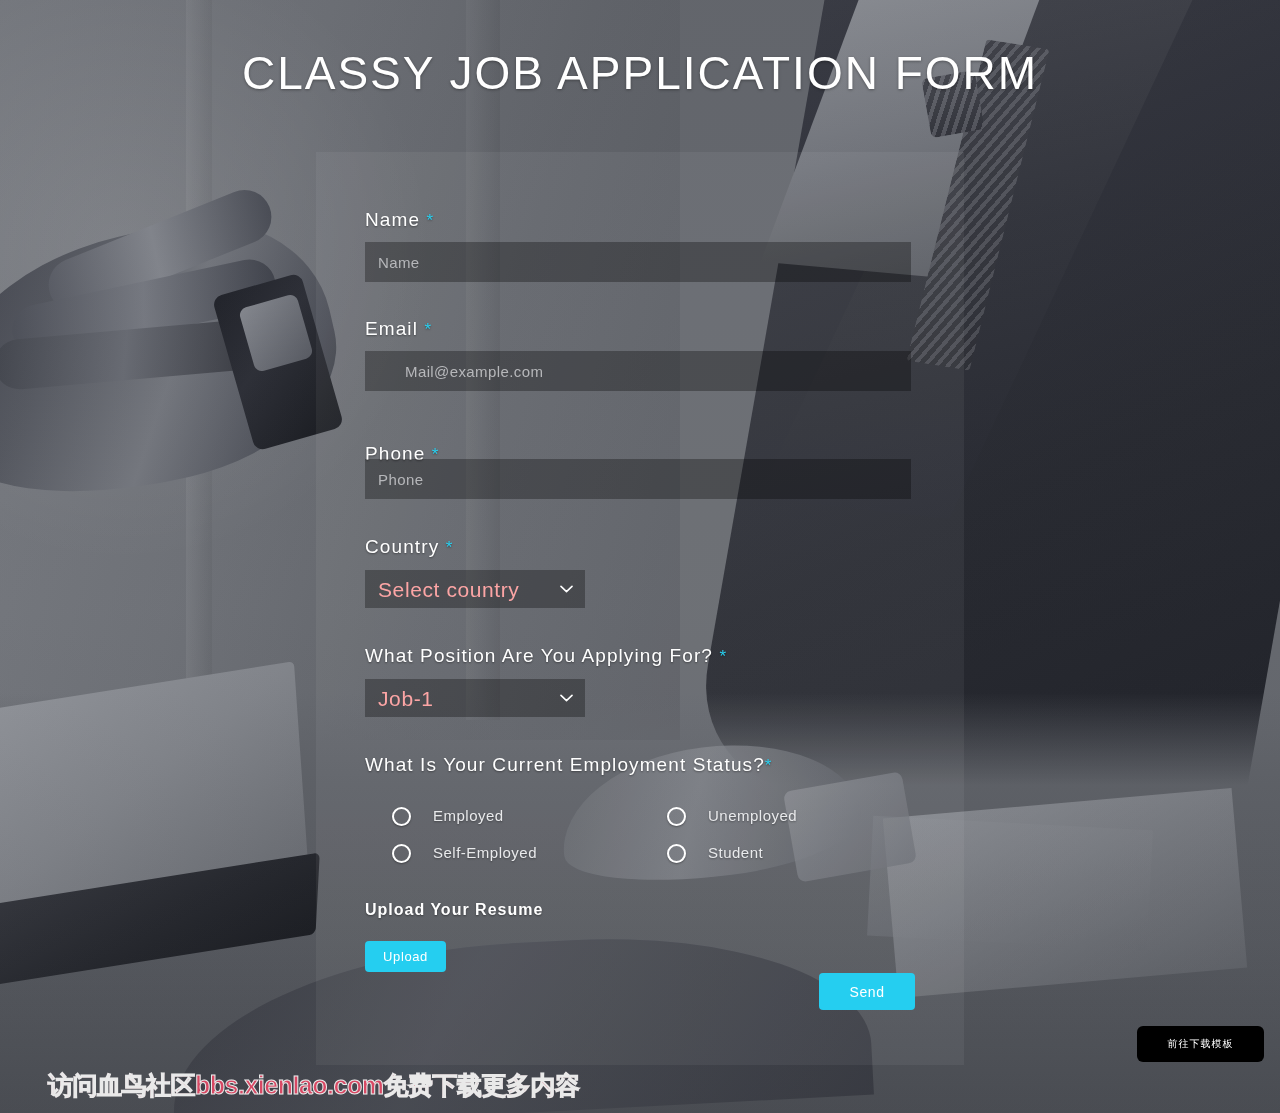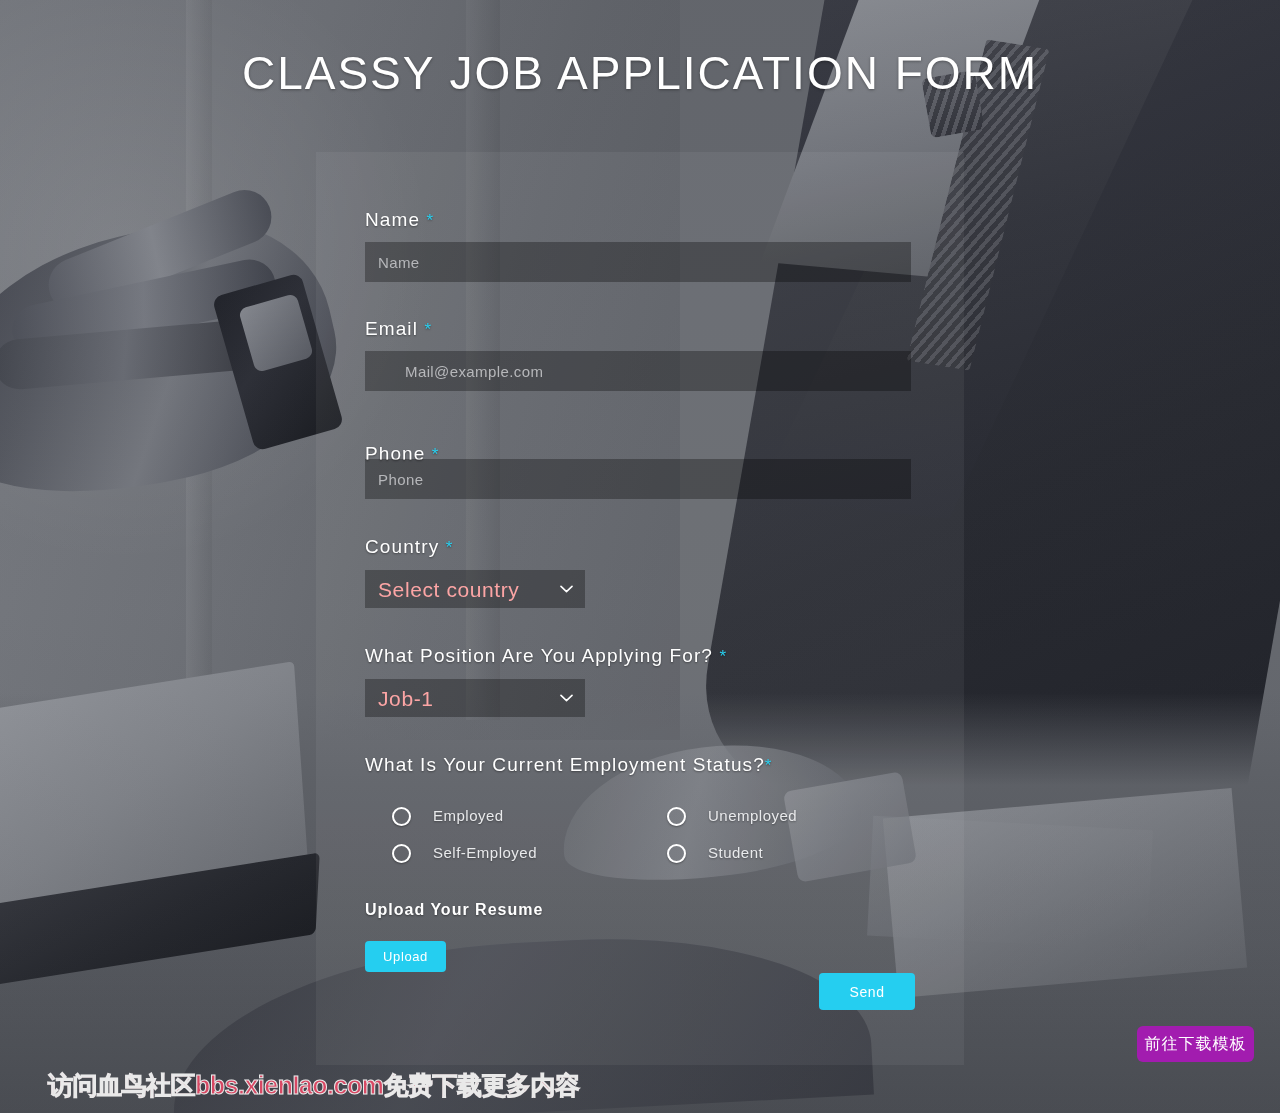--- a/index.html
+++ b/index.html
@@ -334,28 +334,28 @@
     top: 821px;   
     width: 96px; height: 37px;
     font-size: 14px;
   }
 
   
   #download-template-button {
     position: absolute;
     left: 1137px;
     top: 1026px;
-    width: 117px;
+    width: 127px;
     height: 36px;
-    background: #a21caf;
+    background: #000000;
     border: none;
     border-radius: 6px;
     color: #ffffff;
     font-family: "Liberation Sans", sans-serif;
-    font-size: 16px;
+    font-size: 10px;
     letter-spacing: 1px;
     cursor: pointer;
   }
 
   #watermark {
     position: absolute;
     left: 48px;
     top: 1069px;
     font-family: "Liberation Sans", sans-serif;
     font-size: 25px;

